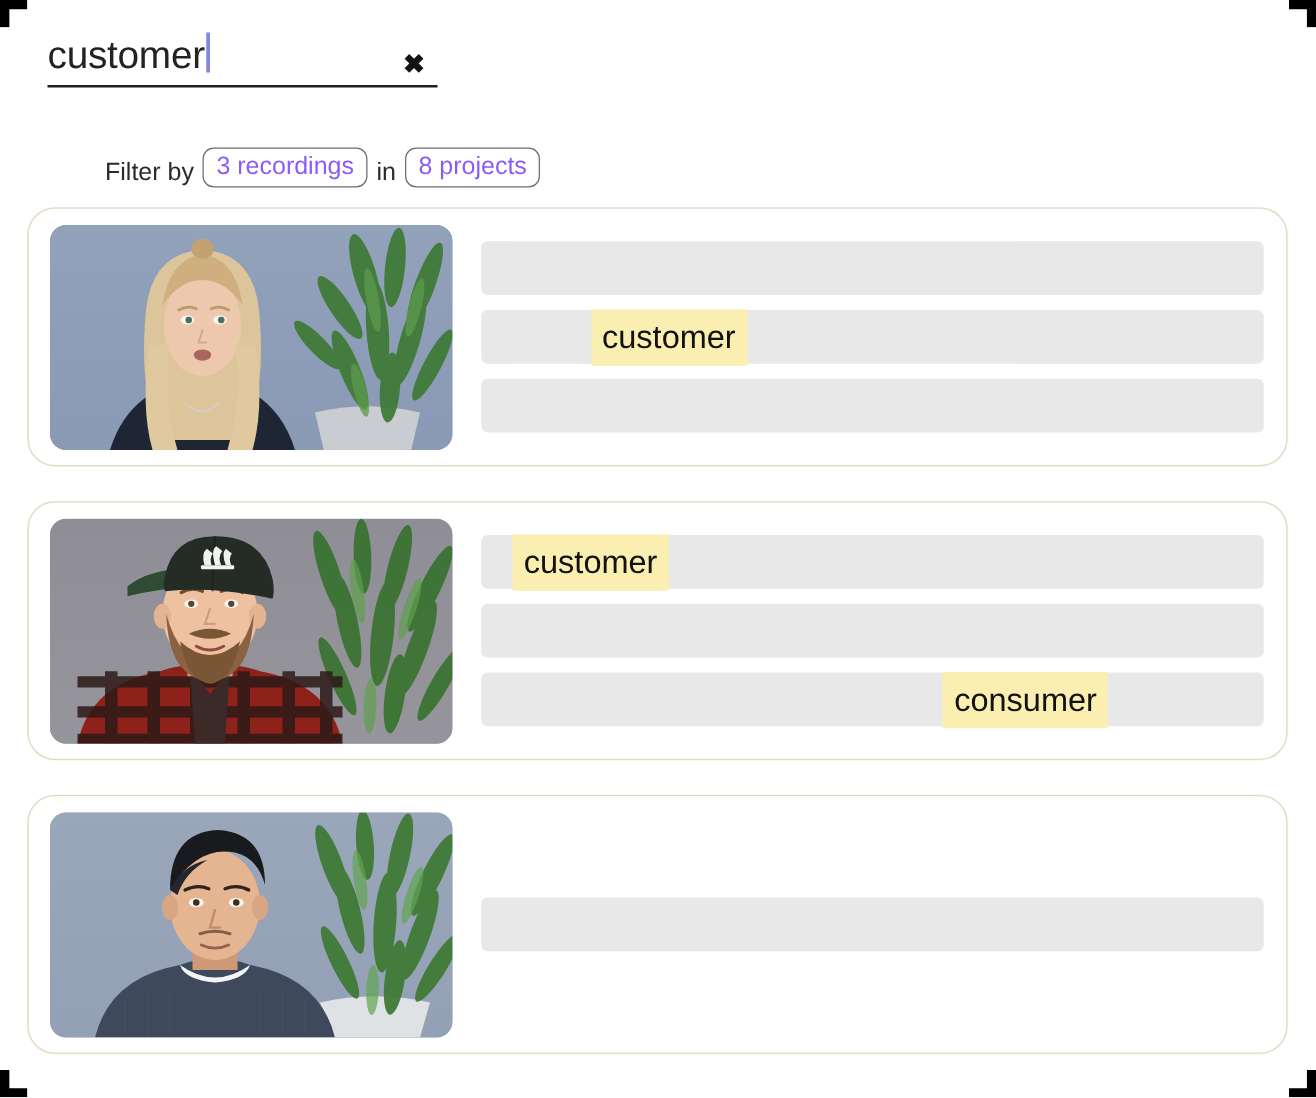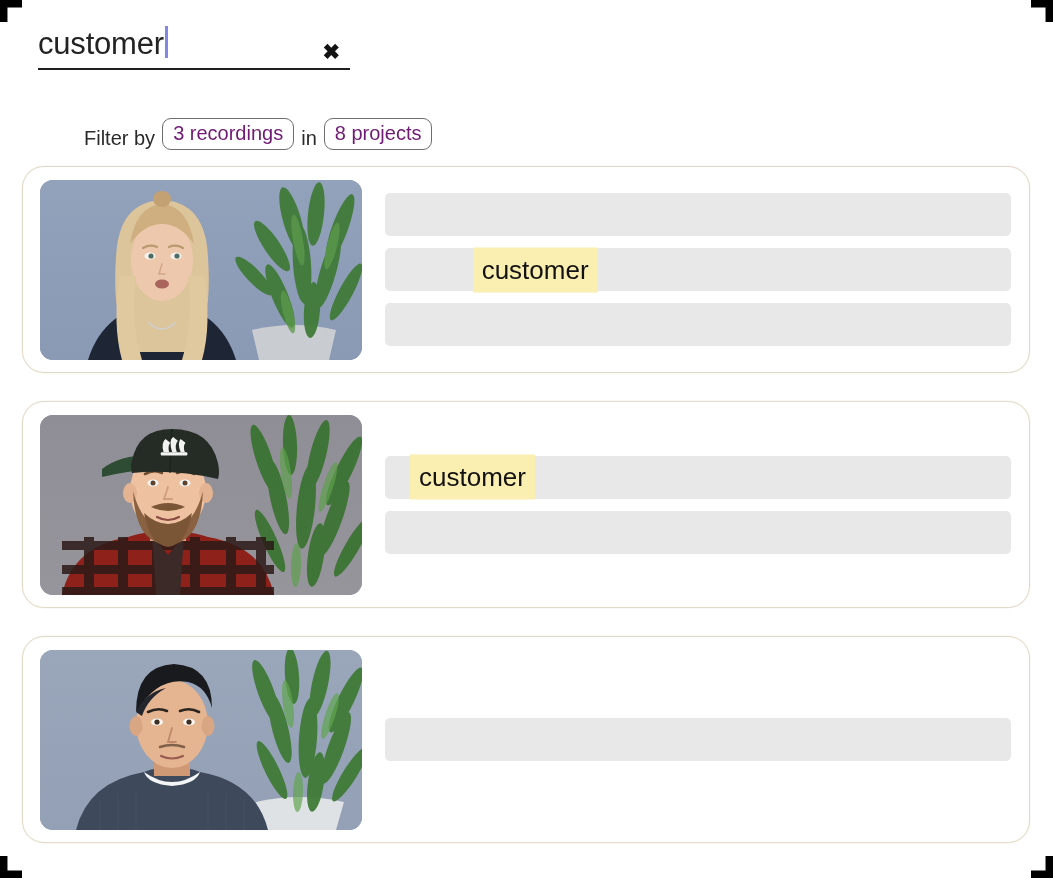--- a/index.html
+++ b/index.html
@@ -81,21 +81,21 @@
     gap: 7px;
     font-size: 20px;
     color: #2a2a2a;
     margin-left: 46px;
   }
   .chip {
     border: 1.6px solid #6e6e6e;
     border-radius: 9px;
     padding: 3px 10px 4px 10px;
     font-size: 20px;
-    color: #701a75;
+    color: #8b5cf6;
     background: #fff;
     cursor: pointer;
     line-height: 1.15;
   }
 
   
   .cards {
     position: absolute;
     left: 22px;
     top: 166px;
@@ -334,20 +334,23 @@
           <path d="M26 16 q-4 -10 0 -14 l5 4 q-3 4 -0.5 10 z"></path>
           <rect x="5" y="16" width="28" height="3.4" rx="1"></rect>
         </g>
       </svg>
     </div>
     <div class="lines">
       <div class="line">
         <span class="hl" style="left:4%">customer</span>
       </div>
       <div class="line"></div>
+      <div class="line">
+        <span class="hl" style="left:59%">consumer</span>
+      </div>
     </div>
   </div>
 
   <div class="card">
     <div class="thumb">
       <svg viewBox="0 0 322 180" preserveAspectRatio="none">
         <defs>
           <linearGradient id="w3" x1="0" y1="0" x2="0" y2="1">
             <stop offset="0" stop-color="#9aa6ba"></stop>
               <stop offset="1" stop-color="#93a0b5"></stop>

